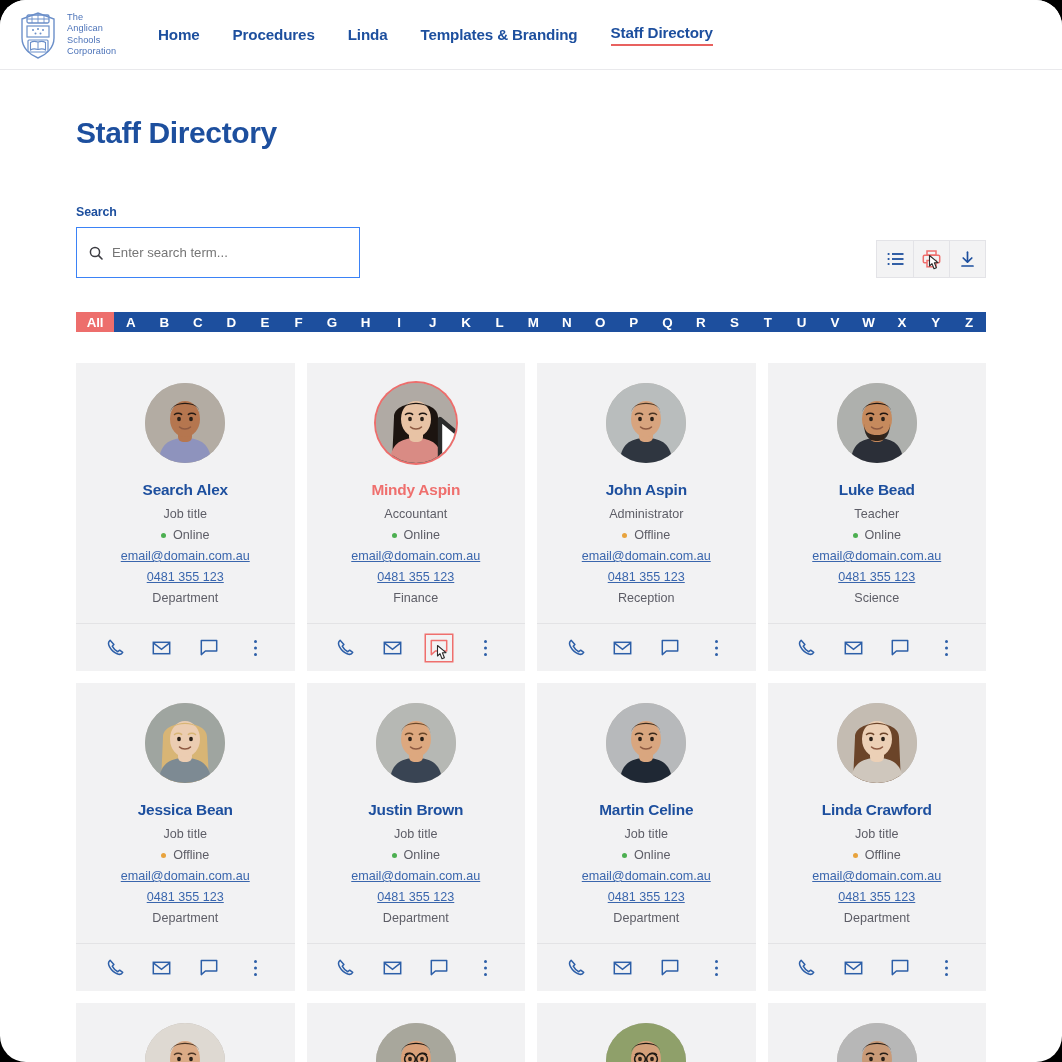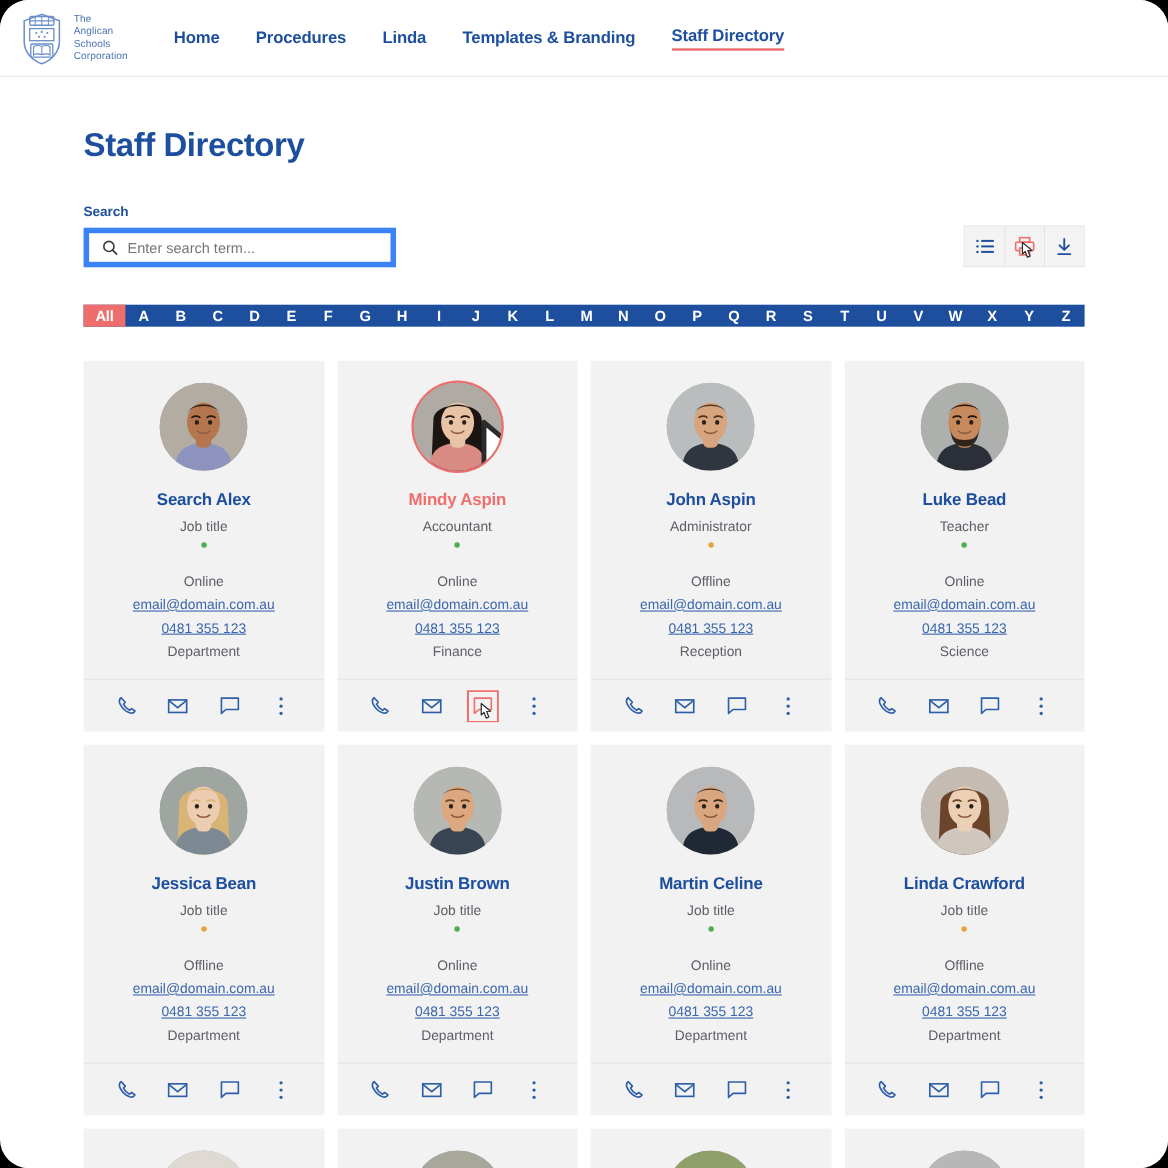--- a/index.html
+++ b/index.html
@@ -77,38 +77,38 @@
     font-size: 30px;
     font-weight: bold;
     color: #1d4f9e;
     letter-spacing: -0.4px;
     margin-top: 46px;
   }
 
   .controls {
     display: flex;
     align-items: flex-end;
-    margin-top: 35px;
+    margin-top: 55px;
     position: relative;
   }
 
   .field-label {
     font-size: 12.4px;
     font-weight: bold;
     color: #1d4f9e;
     margin-bottom: 8px;
     letter-spacing: -0.1px;
   }
 
   .search-group { width: 284px; }
   .sort-group { width: 284px; margin-left: 28px; }
 
   .input-box {
-    height: 36px;
-    border: 5px solid #3b82f6;
+    height: 51px;
+    border: 1px solid #3b82f6;
     background: #fff;
     display: flex;
     align-items: center;
     padding: 0 12px;
     gap: 9px;
   }
 
   .input-box input {
     border: none;
     outline: none;
@@ -219,22 +219,21 @@
     font-size: 12.6px;
     color: #5d5d66;
   }
 
   .card-status {
     margin-top: 7px;
     font-size: 12.6px;
     color: #5d5d66;
     display: flex;
     align-items: center;
-    gap: 24px;
-    flex-direction: column;
+    gap: 7px;
   }
 
   .dot { width: 5px; height: 5px; border-radius: 50%; display: inline-block; }
 
   .card-email, .card-phone {
     margin-top: 7px;
     font-size: 12.6px;
     color: #3a66ad;
     text-decoration: underline;
   }

